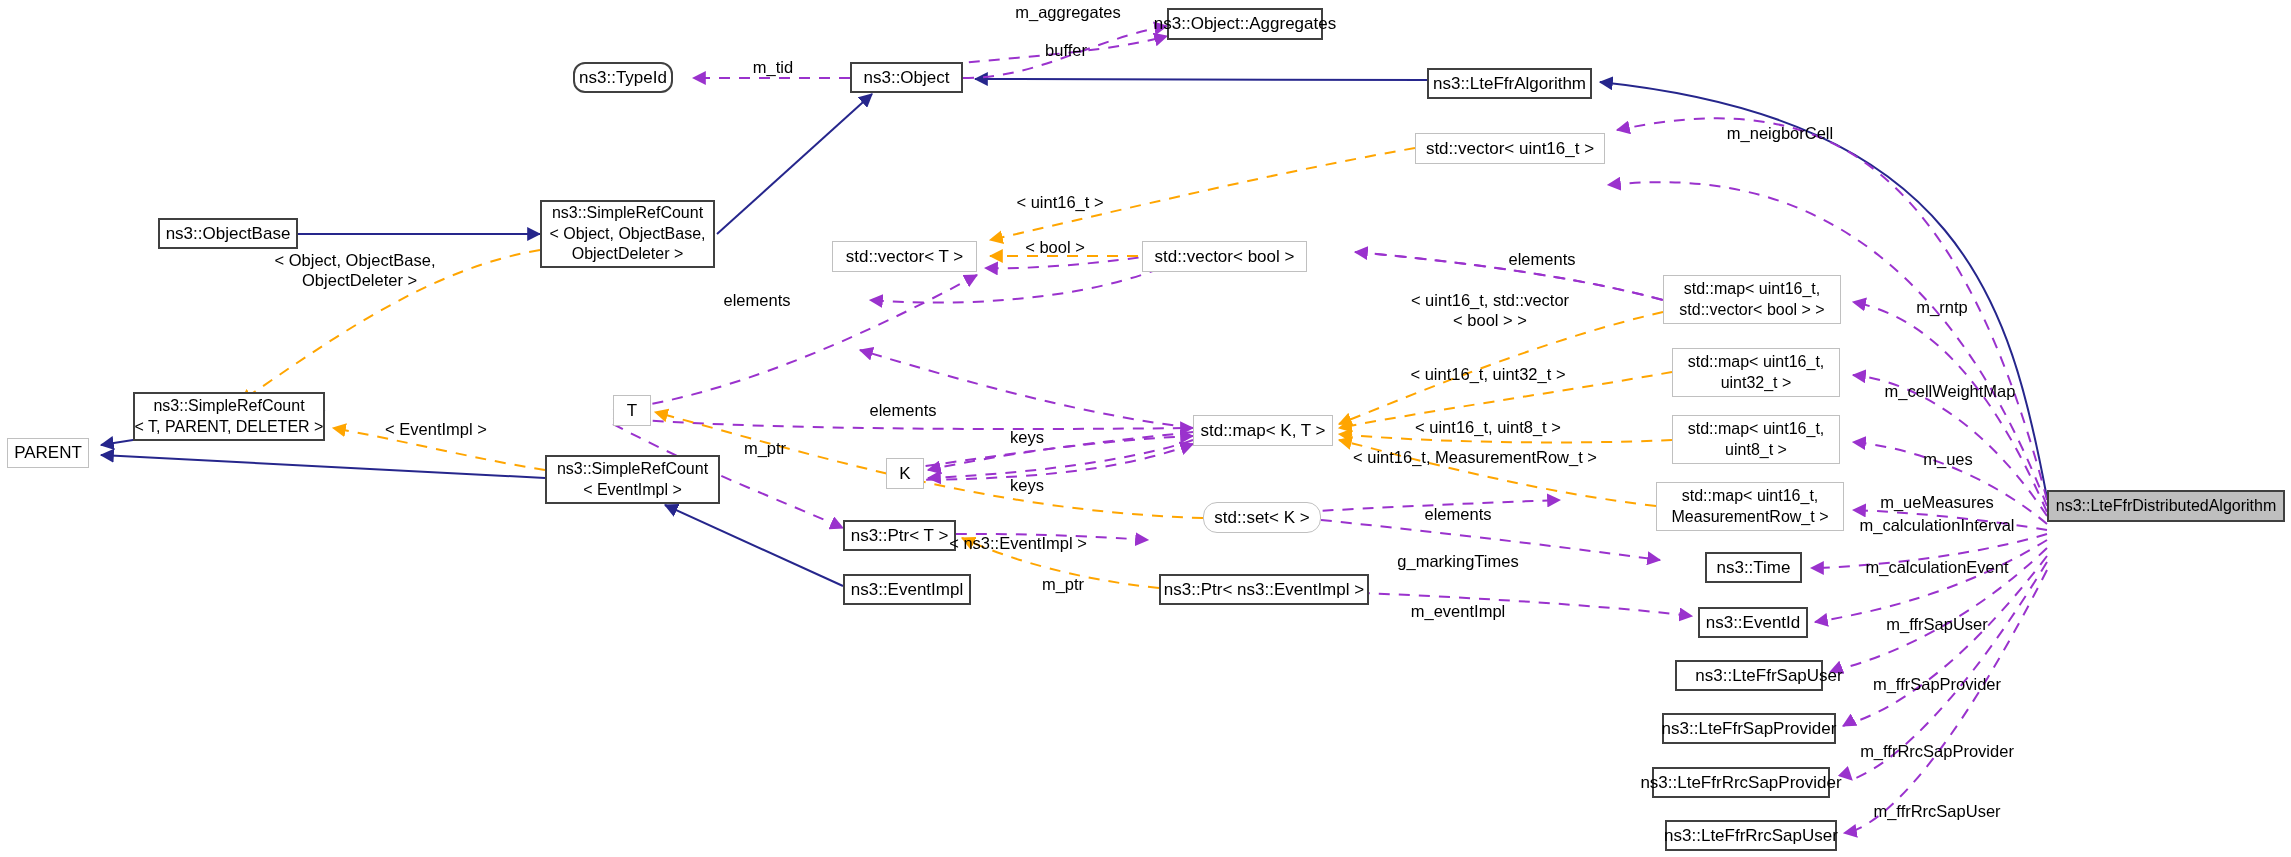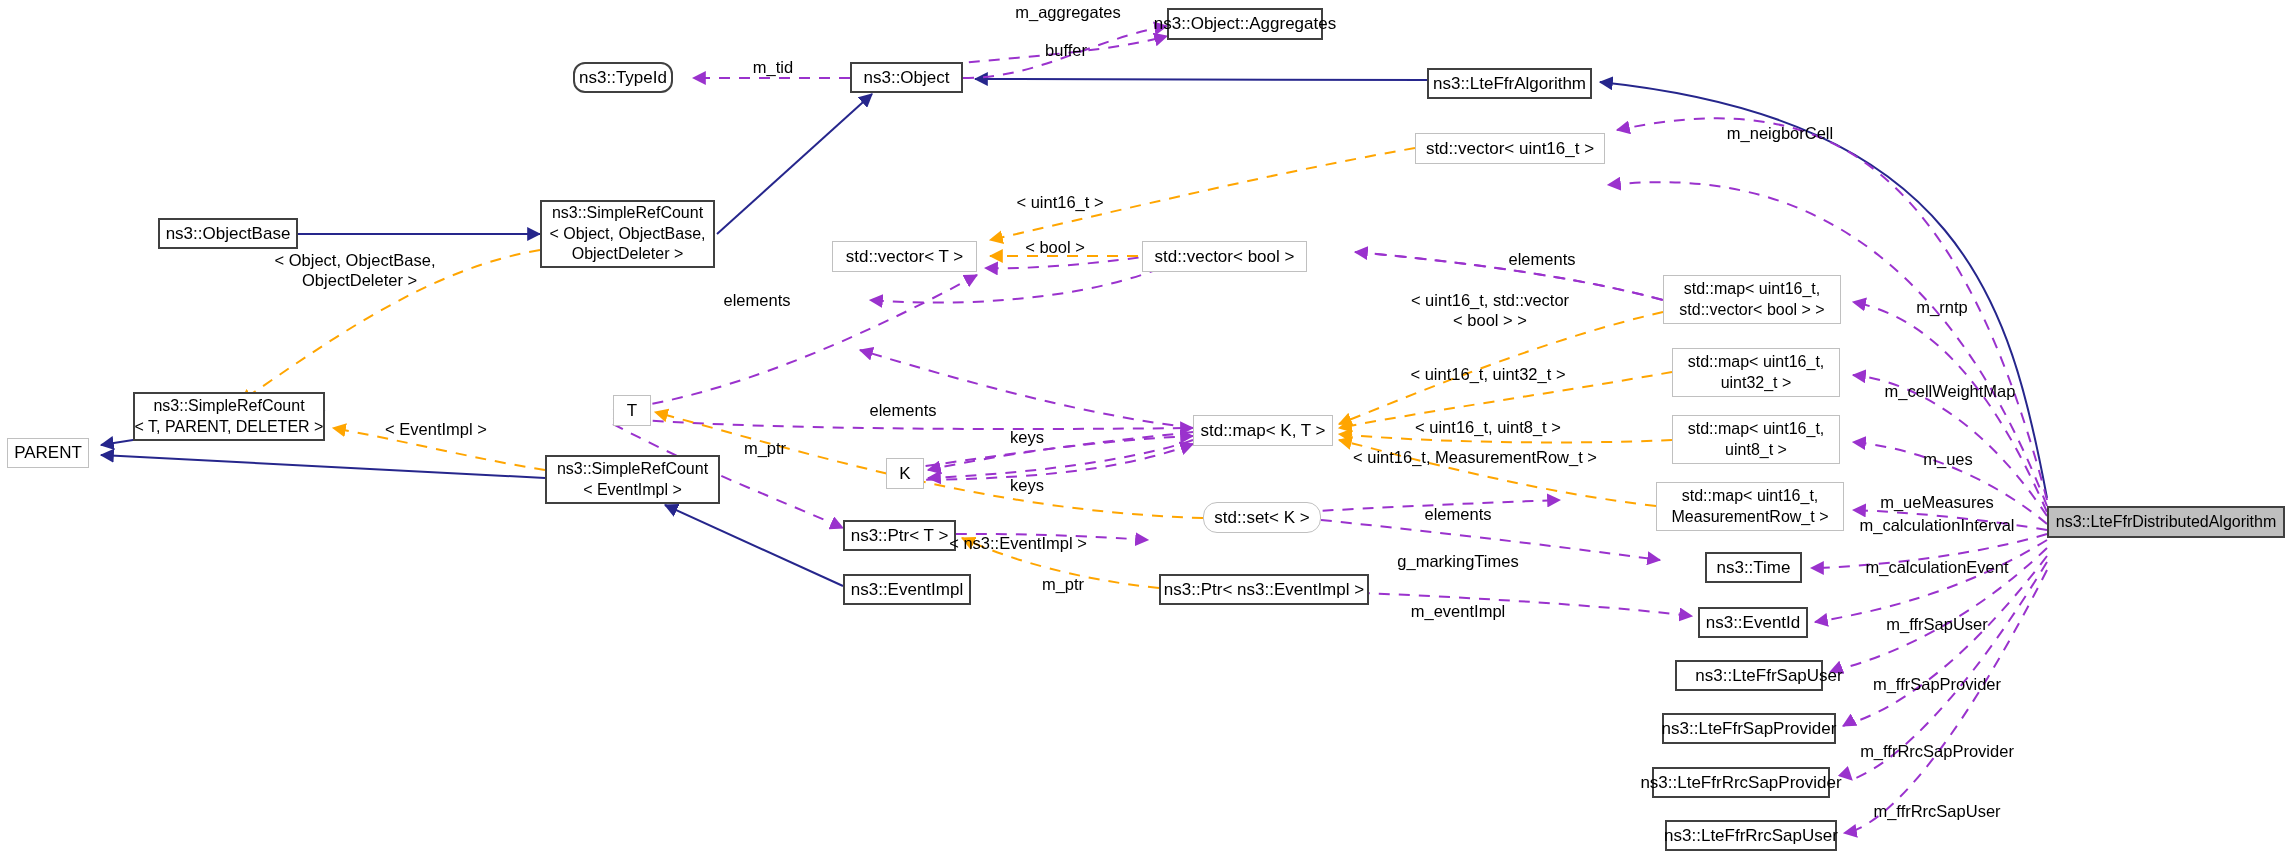--- a/index.html
+++ b/index.html
@@ -175,21 +175,21 @@
   <div class="node n-thin" style="left:7px;    top:438px; width:82px;  height:30px;">PARENT</div>
 
   <div class="node n-thick" style="left:545px;  top:455px; width:175px; height:49px; font-size:16px;">ns3::SimpleRefCount
 &lt; EventImpl &gt;</div>
 
   <div class="node n-thin" style="left:886px;  top:458px; width:38px;  height:31px;">K</div>
 
   <div class="node n-thin" style="left:1656px; top:482px; width:188px; height:49px; font-size:16px;">std::map&lt; uint16_t,
 MeasurementRow_t &gt;</div>
 
-  <div class="node n-focus" style="left:2047px; top:490px; width:238px; height:32px; font-size:16px;margin-top:16px;">ns3::LteFfrDistributedAlgorithm</div>
+  <div class="node n-focus" style="left:2047px; top:490px; width:238px; height:32px; font-size:16px;">ns3::LteFfrDistributedAlgorithm</div>
 
   <div class="node n-thin" style="left:1203px; top:502px; width:118px; height:31px;border-radius:14px;">std::set&lt; K &gt;</div>
 
   <div class="node n-thick" style="left:843px;  top:520px; width:113px; height:31px;">ns3::Ptr&lt; T &gt;</div>
 
   <div class="node n-thick" style="left:1705px; top:552px; width:97px;  height:31px;">ns3::Time</div>
 
   <div class="node n-thick" style="left:1159px; top:574px; width:210px; height:31px;">ns3::Ptr&lt; ns3::EventImpl &gt;</div>
 
   <div class="node n-thick" style="left:843px;  top:574px; width:128px; height:31px;">ns3::EventImpl</div>

